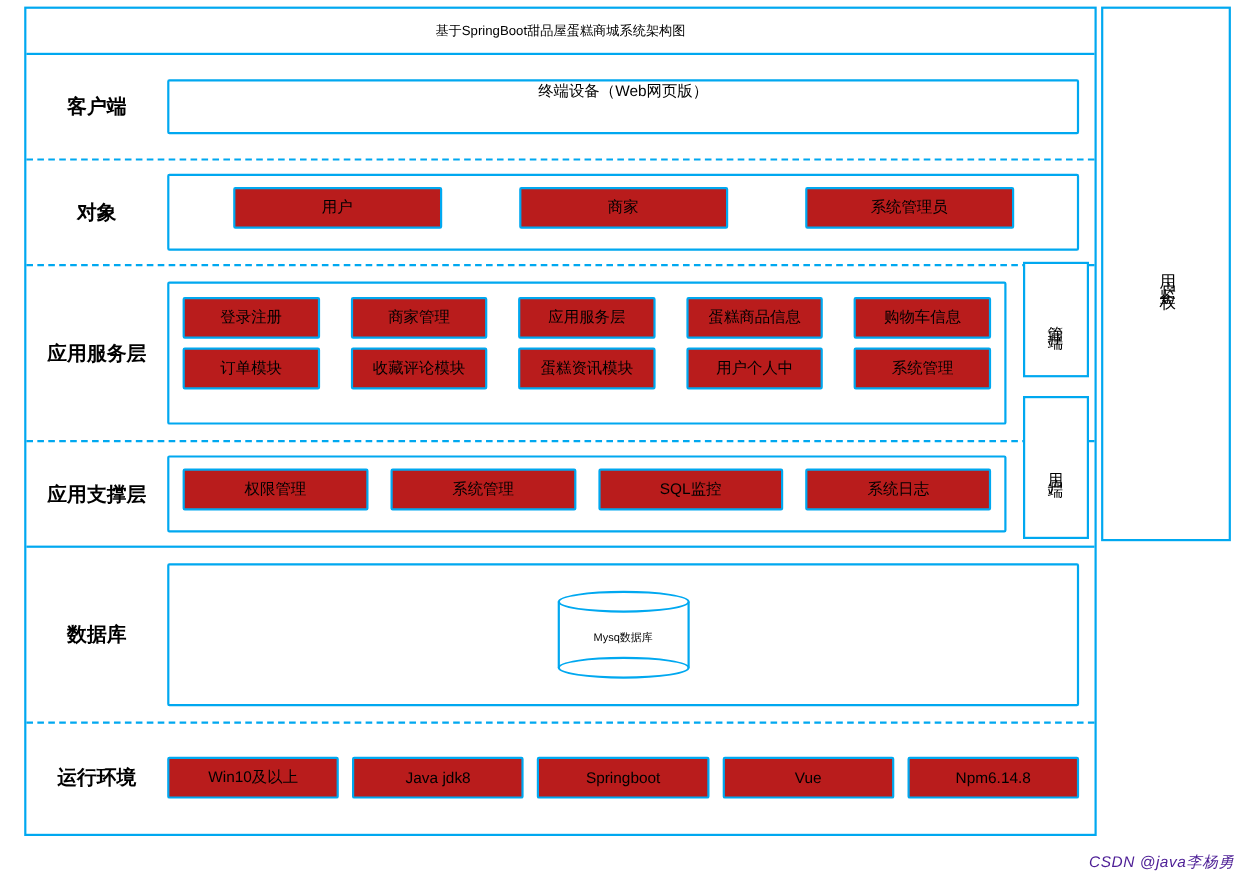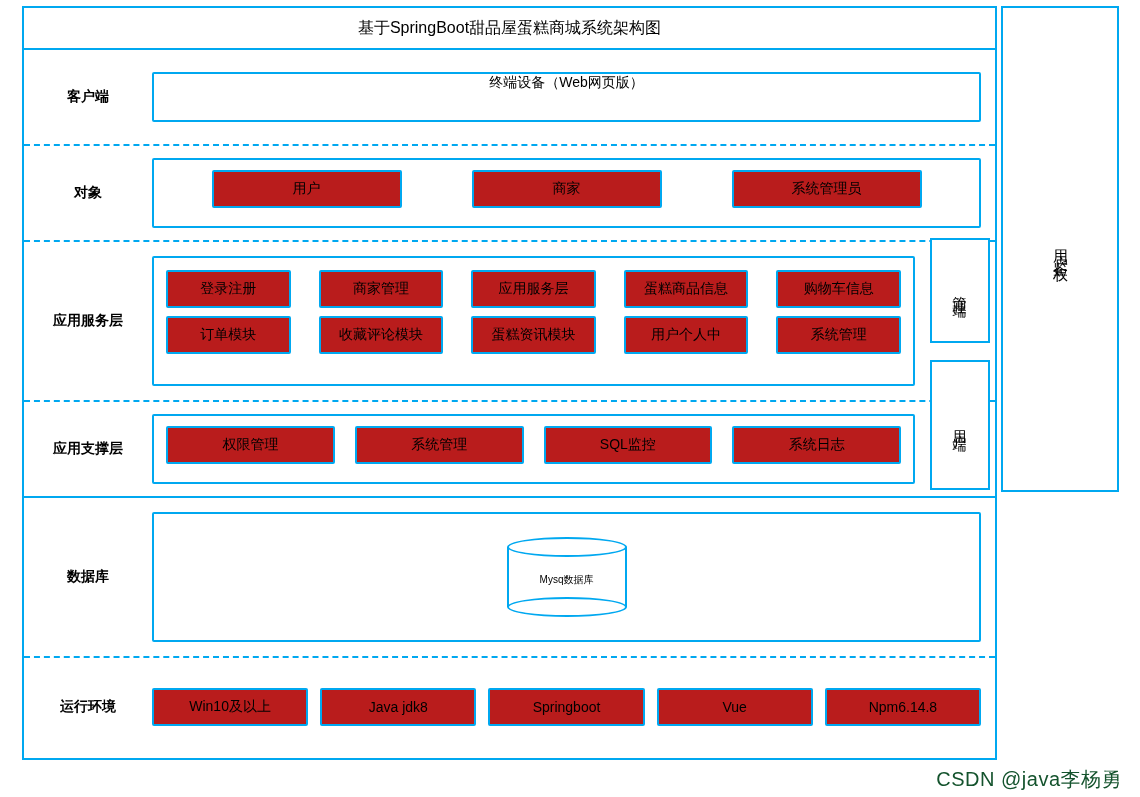--- a/index.html
+++ b/index.html
@@ -20,40 +20,40 @@
     top: 6px;
     width: 975px;
     height: 754px;
     border: 2px solid #00a8f0;
   }
   .title-bar {
     height: 40px;
     display: flex;
     align-items: center;
     justify-content: center;
-    font-size: 16px;
+    font-size: 12px;
     border-bottom: none;
   }
   .dash-row {
     border-top: 2px dashed #00a8f0;
   }
   .solid-row {
     border-top: 2px solid #00a8f0;
   }
   .row {
     display: flex;
     align-items: stretch;
   }
   .row-label {
     flex: 0 0 128px;
     display: flex;
     align-items: center;
     justify-content: center;
     font-weight: bold;
-    font-size: 14px;
+    font-size: 18px;
   }
   .row-content {
     flex: 1;
     padding: 12px 14px 12px 0;
     display: flex;
     align-items: center;
   }
   .panel {
     border: 2px solid #00a8f0;
     border-radius: 2px;
@@ -199,23 +199,24 @@
     letter-spacing: 4px;
     font-size: 14px;
     background: #fff;
   }
   .mgmt-a { height: 105px; }
   .mgmt-b { height: 130px; }
   .watermark {
     position: absolute;
     right: 18px;
     bottom: 4px;
-    color: #14532d;
-    font-size: 20px;
+    color: #4c1d95;
+    font-size: 14px;
     letter-spacing: 0.5px;
+    font-style: italic;
   }
 </style>
 </head>
 <body>
 
 <div class="outer">
 
   <div class="title-bar">
     <span>基于SpringBoot甜品屋蛋糕商城系统架构图</span>
   </div>

